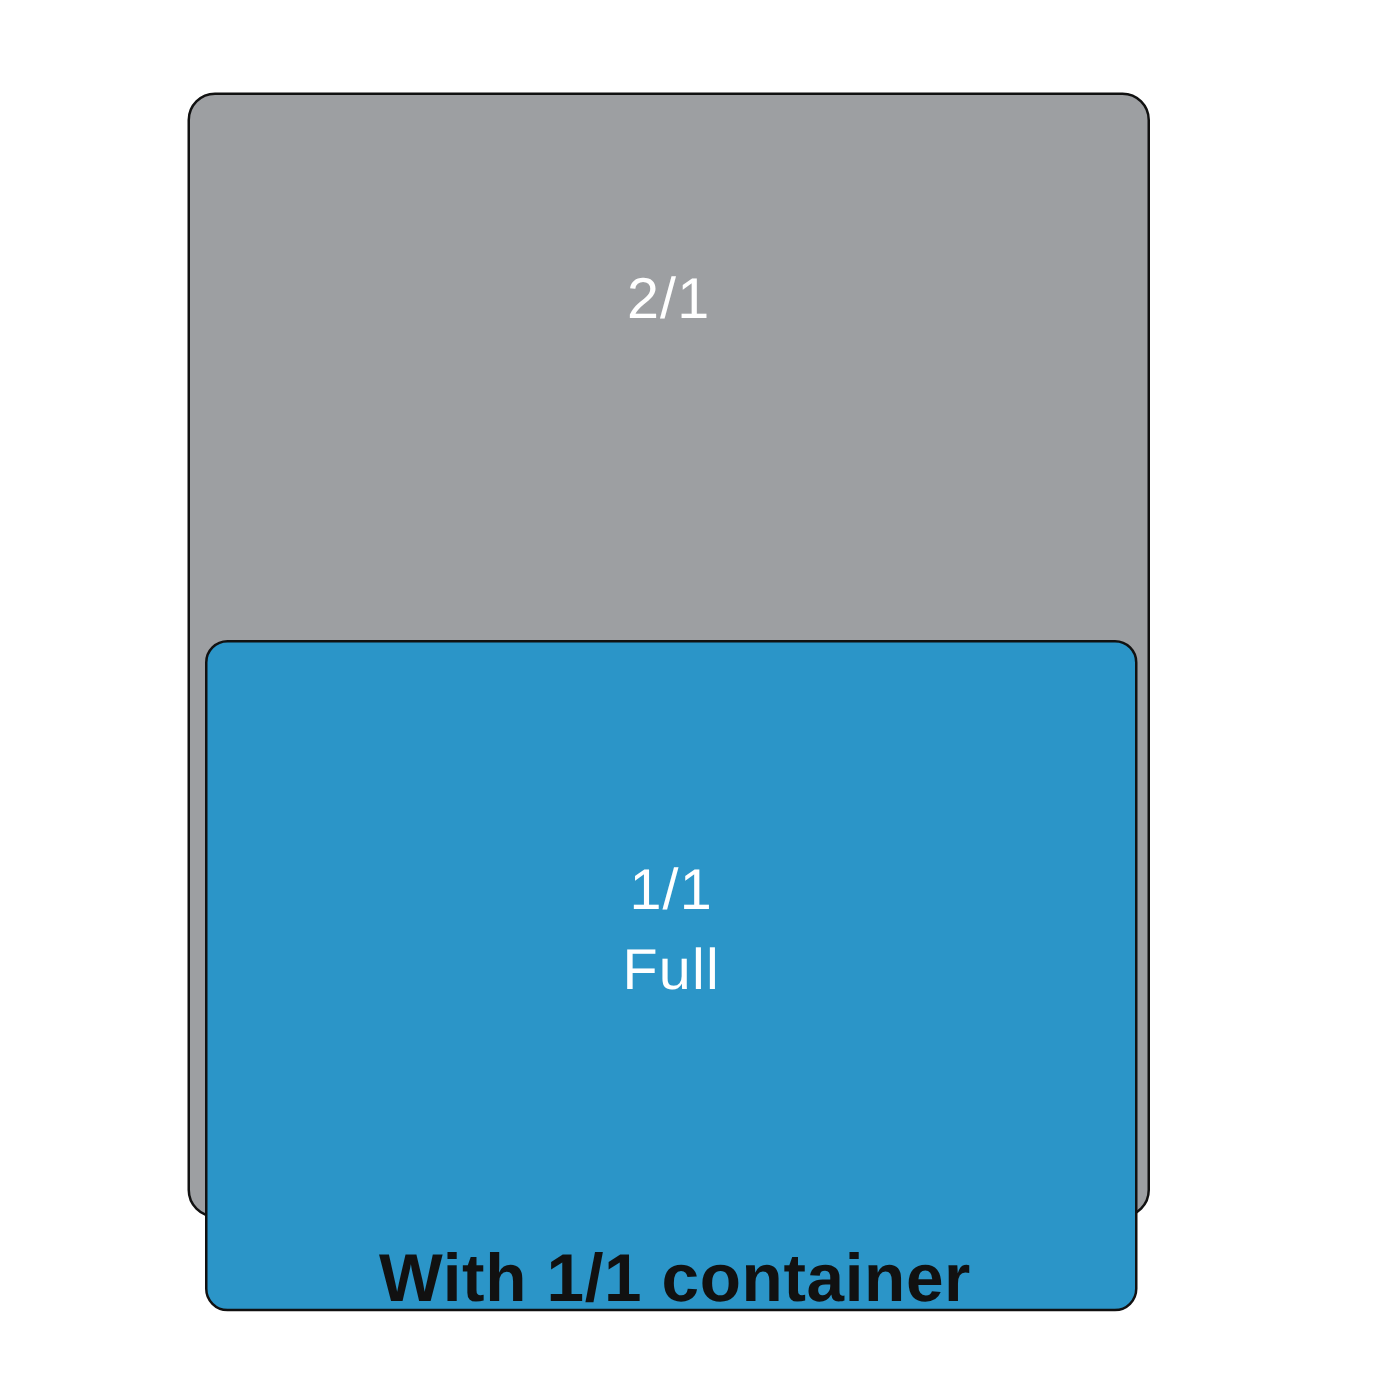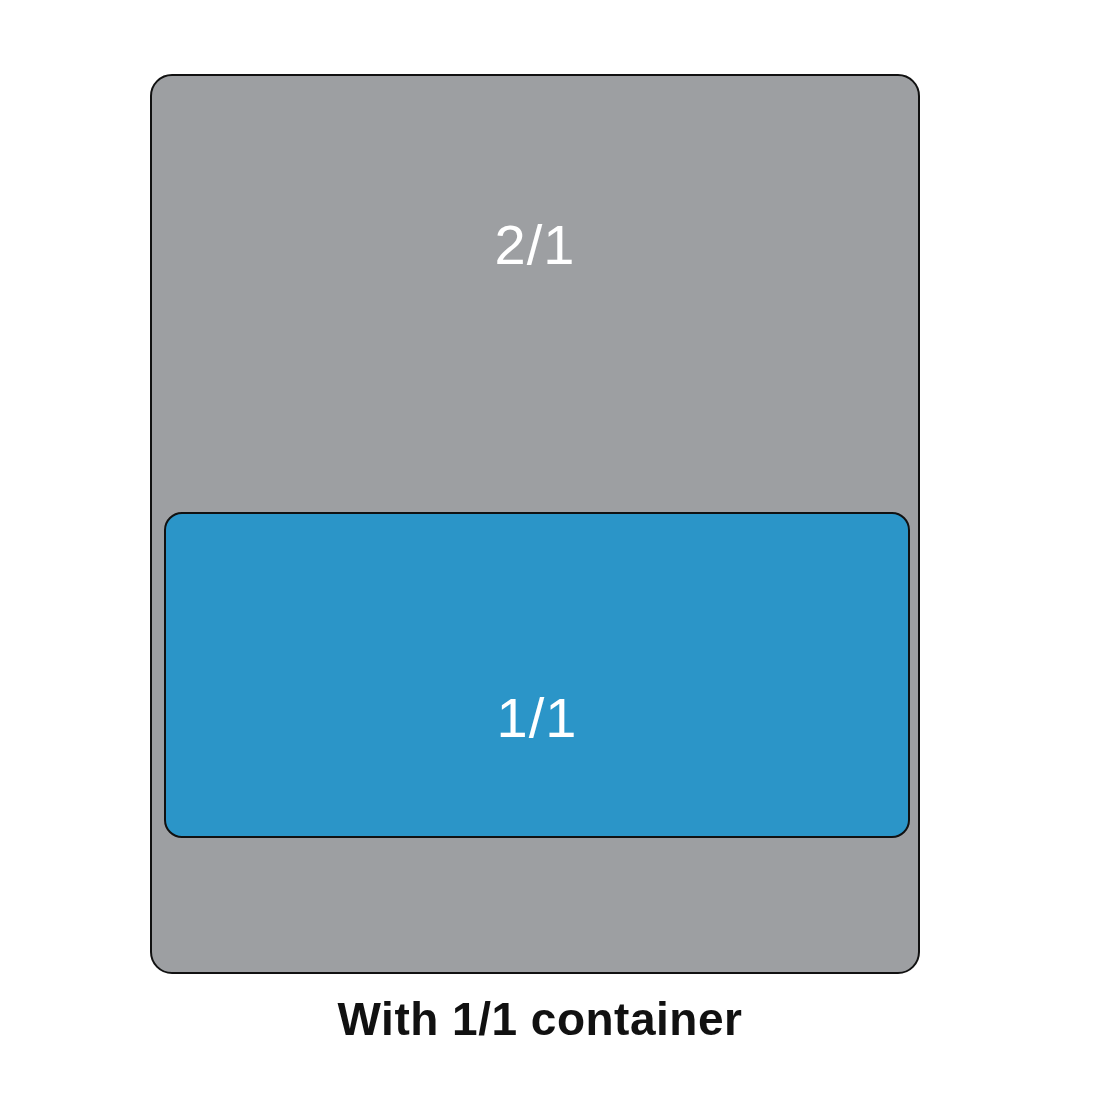--- a/index.html
+++ b/index.html
@@ -30,27 +30,27 @@
     left: 150px;
     top: 74px;
     width: 770px;
     height: 900px;
     border-radius: 22px;
   }
   .pan-full {
     left: 164px;
     top: 512px;
     width: 746px;
-    height: 326px;
+    height: 537px;
     border-radius: 18px;
   }
   .pan-label {
     color: #ffffff;
     text-align: center;
-    font-size: 56px;
+    font-size: 46px;
     line-height: 1.4;
     font-weight: 400;
     letter-spacing: 1px;
   }
   
   .pan-double .pan-label {
     position: absolute;
     left: 0;
     right: 0;
     top: 130px;
@@ -62,37 +62,38 @@
     right: 0;
     top: 165px;
   }
   .caption {
     position: absolute;
     left: 0;
     top: 992px;
     width: 1080px;
     text-align: center;
     color: #111111;
-    font-size: 46px;
+    font-size: 54px;
     font-weight: 600;
     letter-spacing: 0.5px;
   }
 </style>
 </head>
 <body>
 
 <div class="diagram">
 
   <div class="pan pan-double" style="background-color: rgb(157, 159, 162);">
     <div class="pan-label">
       <div>2/1</div>
     </div>
   </div>
 
   <div class="pan pan-full" style="background-color: rgb(43, 149, 200);">
     <div class="pan-label">
       <div>1/1</div>
+      <div>Full</div>
     </div>
   </div>
 
   <div class="caption">With 1/1 container</div>
 
 </div>
 
 </body></html>

